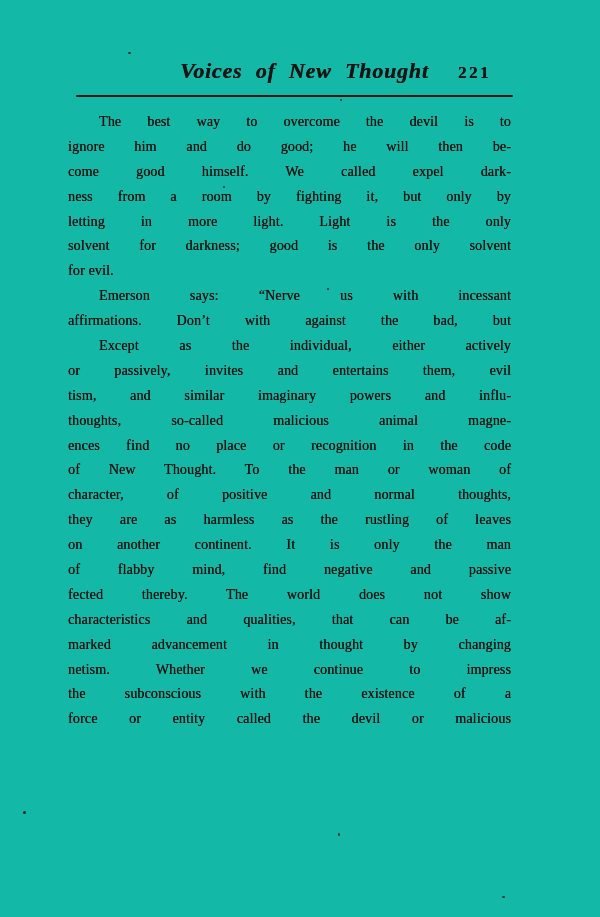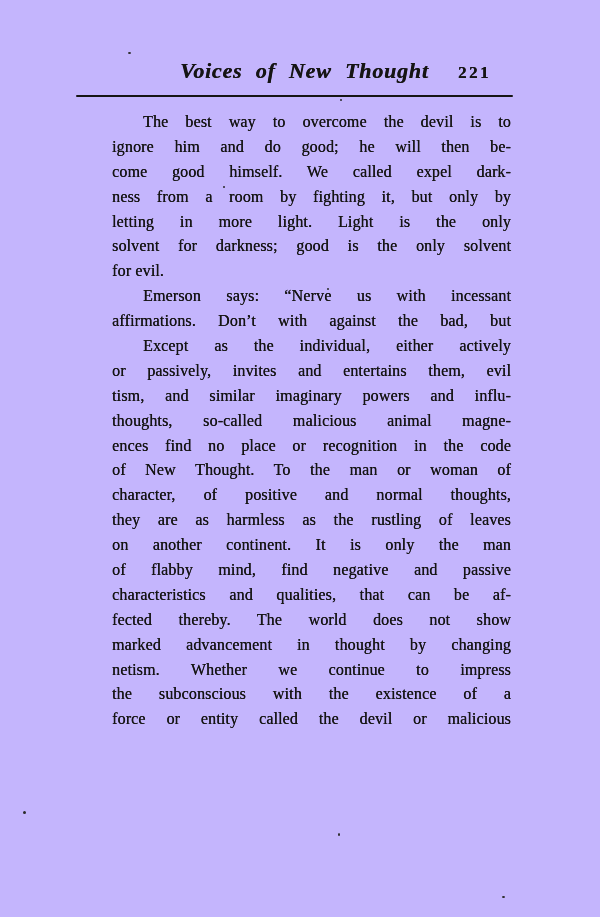--- a/index.html
+++ b/index.html
@@ -7,21 +7,21 @@
     padding: 0;
     width: 600px;
     height: 917px;
     background: #fdfdfc;
     overflow: hidden;
   }
   #scan-page {
     position: relative;
     width: 600px;
     height: 917px;
-    background: #c4b5fd;
+    background: #14b8a6;
     color: #161514;
     font-family: "Liberation Serif", "DejaVu Serif", serif;
   }
   
   #running-head {
     position: absolute;
     left: 68px;
     top: 58px;
     width: 443px;
     height: 34px;
@@ -59,29 +59,28 @@
   }
   
   #text-block {
     position: absolute;
     left: 68px;
     top: 110px;
     width: 443px;
   }
   .paragraph { margin: 0; padding: 0; }
   .line {
-    font-size: 16px;
+    font-size: 14px;
     line-height: 24.9px;
     height: 24.9px;
     letter-spacing: 0.15px;
     text-align: justify;
     text-align-last: justify;
     white-space: nowrap;
     text-shadow: 0.25px 0 0 currentColor;
-    margin-left: 44px;
   }
   .line.no-fill {
     text-align-last: left;
     white-space: normal;
   }
   .line.indent { text-indent: 31px; }
   
   .speck {
     position: absolute;
     background: #2a2a28;
@@ -125,22 +124,22 @@
         <div class="line indent">Except as the individual, either actively</div>
         <div class="line">or passively, invites and entertains them, evil</div>
         <div class="line">tism, and similar imaginary powers and influ-</div>
         <div class="line">thoughts, so-called malicious animal magne-</div>
         <div class="line">ences find no place or recognition in the code</div>
         <div class="line">of New Thought.  To the man or woman of</div>
         <div class="line">character, of positive and normal thoughts,</div>
         <div class="line">they are as harmless as the rustling of leaves</div>
         <div class="line">on another continent.  It is only the man</div>
         <div class="line">of flabby mind, find negative and passive</div>
+        <div class="line">fected thereby.  The world does not show</div>
         <div class="line">characteristics and qualities, that can be af-</div>
-        <div class="line">fected thereby.  The world does not show</div>
         <div class="line">marked advancement in thought by changing</div>
         <div class="line">netism.  Whether we continue to impress</div>
         <div class="line">the subconscious with the existence of a</div>
         <div class="line">force or entity called the devil or malicious</div>
       </div>
     </div>
 
   <div class="speck s1"></div>
   <div class="speck s2"></div>
   <div class="speck s3"></div>

